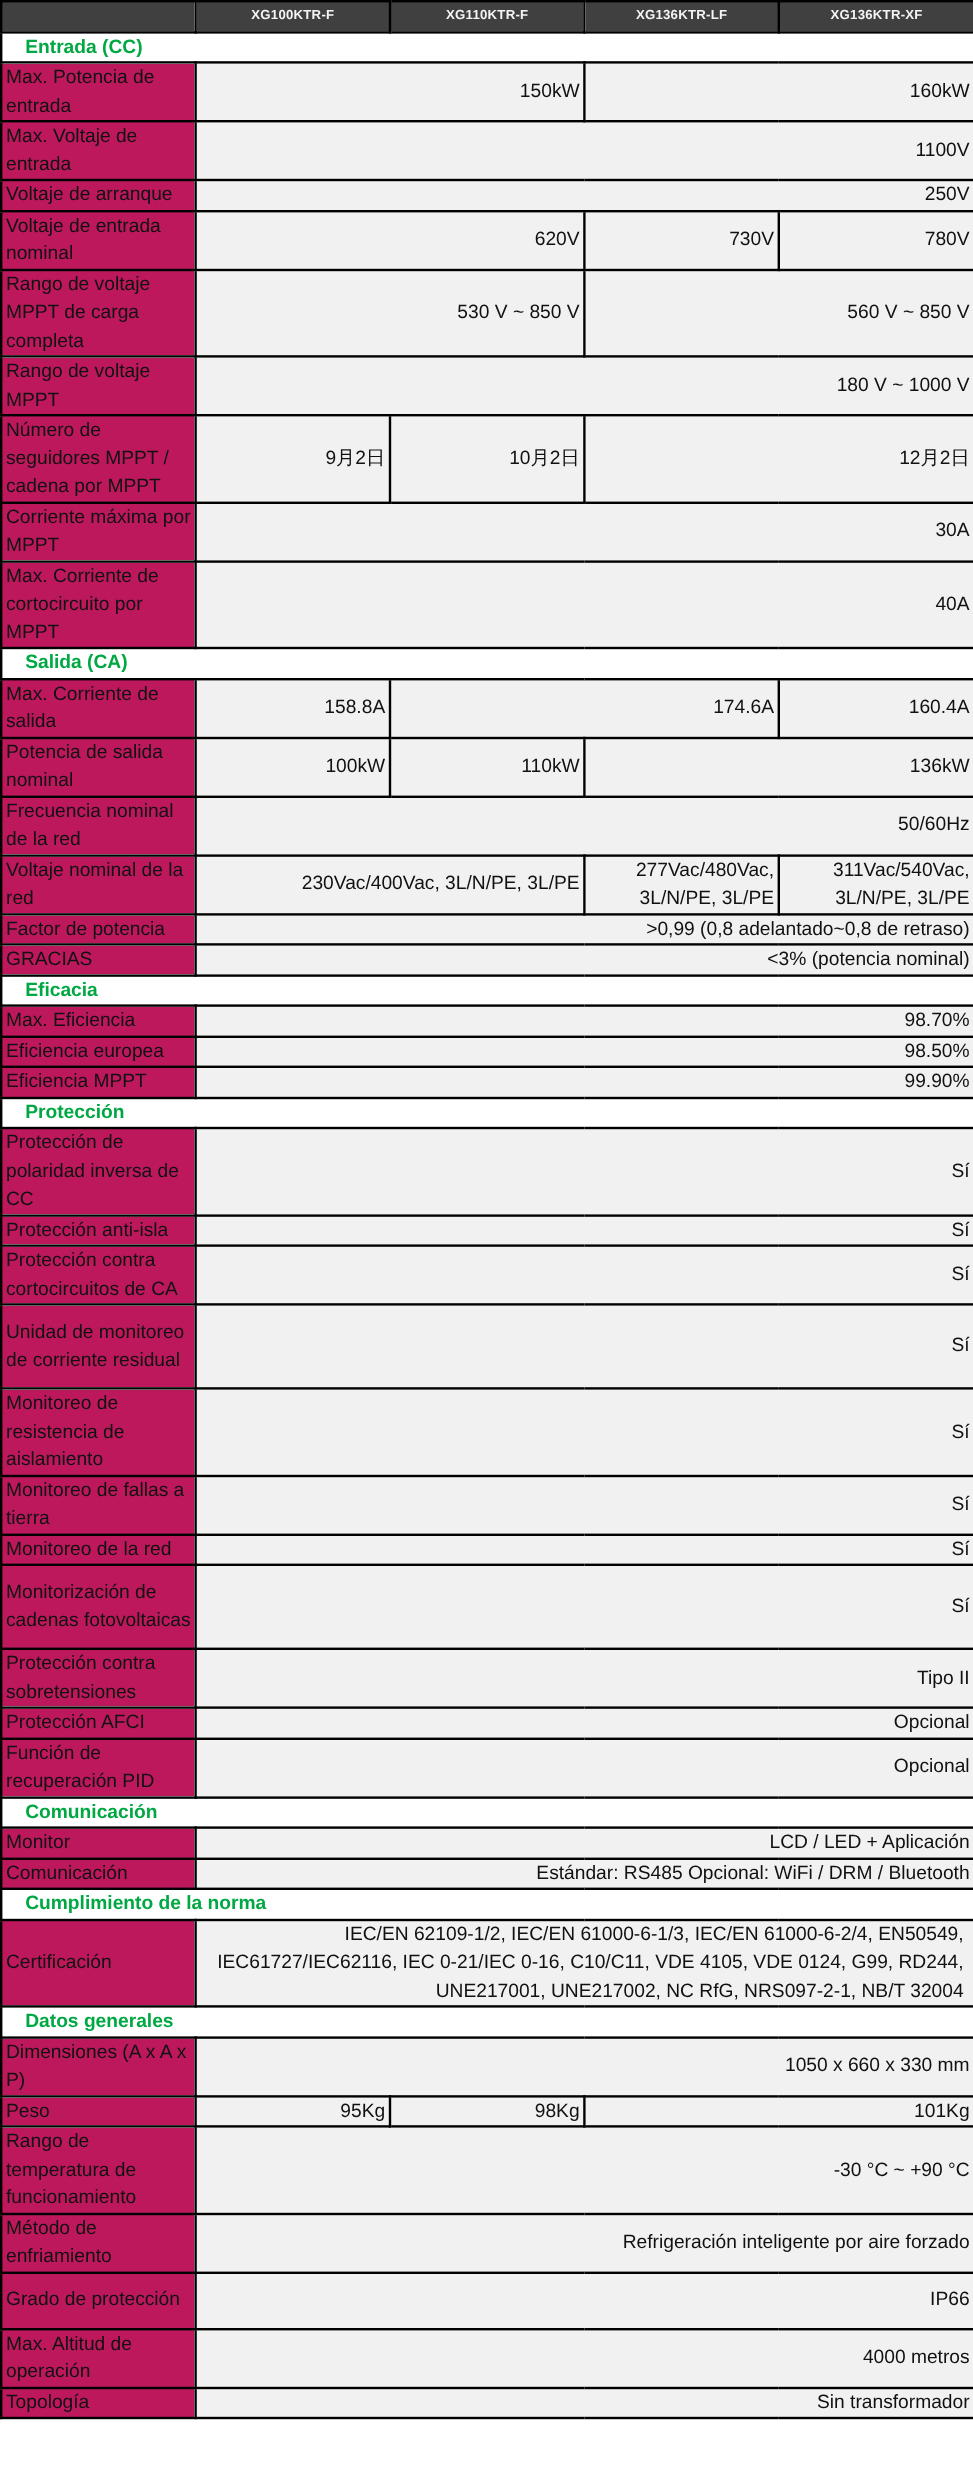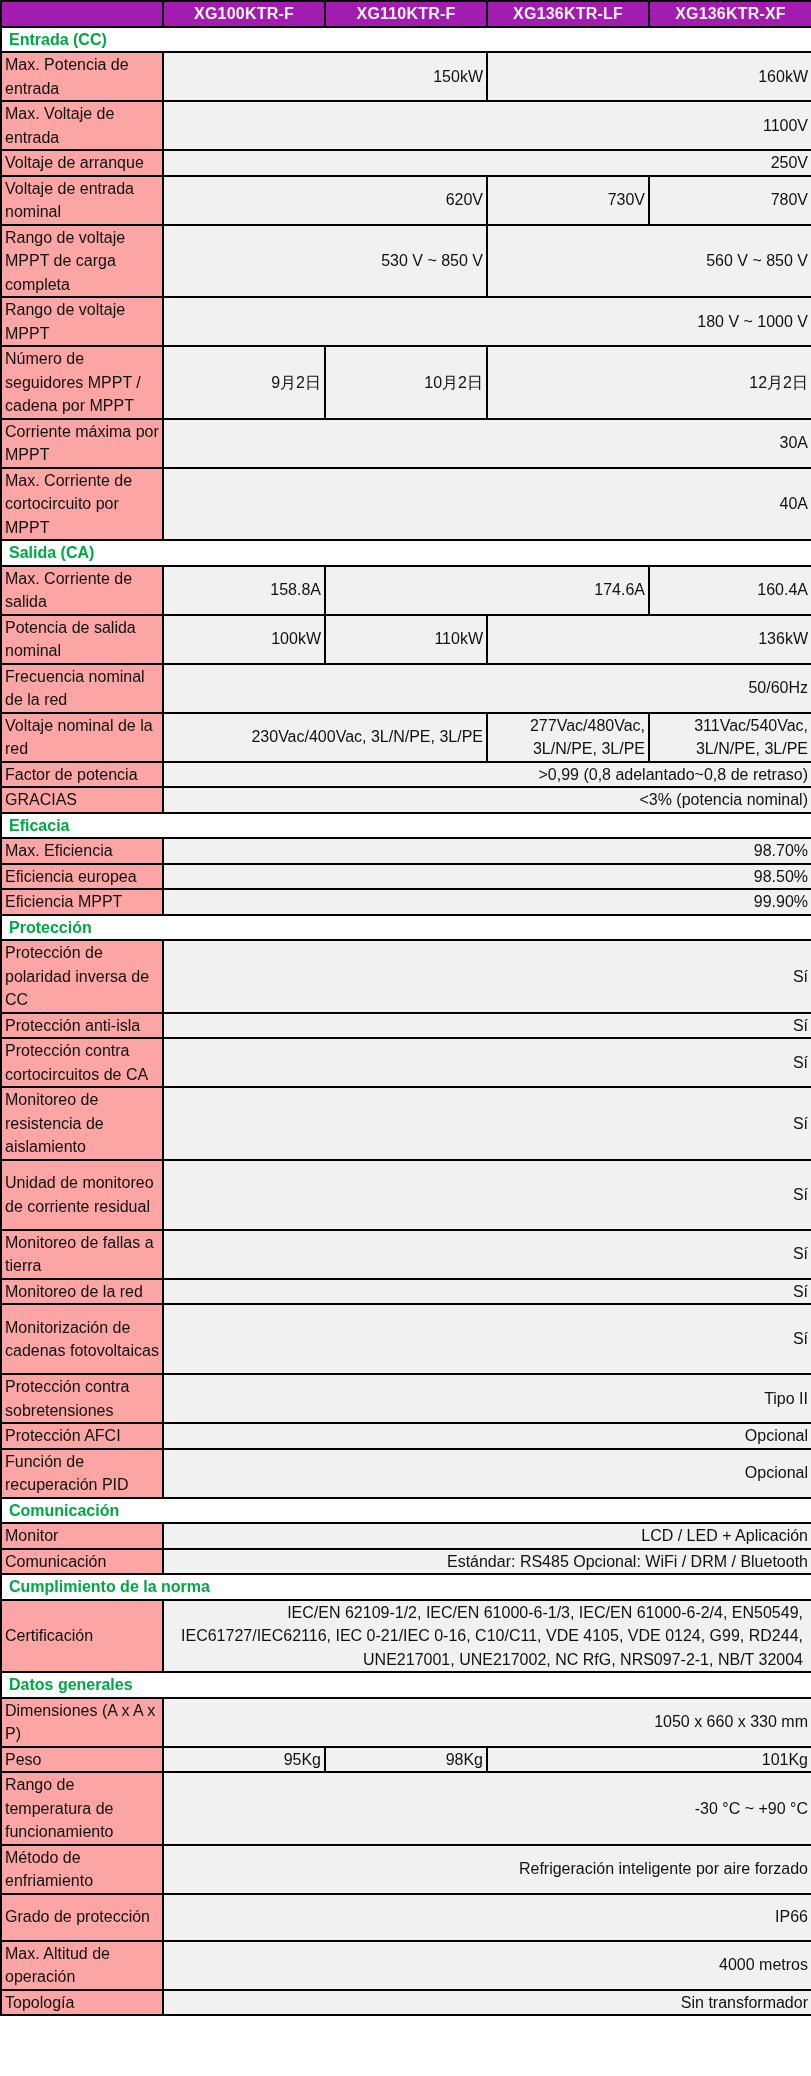--- a/index.html
+++ b/index.html
@@ -18,39 +18,39 @@
   table.spec col.c3 { width: 162px; }
   table.spec col.c4 { width: 163px; }
   table.spec td, table.spec th {
     border: 2px solid #000000;
     padding: 0 3px;
     line-height: 23.5px;
     vertical-align: middle;
     overflow: hidden;
   }
   table.spec thead th {
-    background: #a21caf;
+    background: #404040;
     color: #f4f4f4;
     font-weight: bold;
-    font-size: 16px;
+    font-size: 11px;
     height: 22px;
     text-align: center;
     letter-spacing: 0.2px;
   }
   tr.section td {
     background: #ffffff;
     color: #00a843;
     font-weight: bold;
     font-size: 16px;
     height: 22px;
     text-align: left;
-    padding-left: 7px;
+    padding-left: 19px;
   }
   td.label {
-    background: #fca5a5;
+    background: #be185d;
     text-align: left;
     padding-left: 3px;
     padding-right: 0;
     white-space: normal;
     word-break: normal;
   }
   td.val {
     background: #f1f1f1;
     text-align: right;
   }
@@ -185,25 +185,25 @@
     </tr>
     <tr class="h1">
       <td class="label">Protección anti-isla</td>
       <td class="val" colspan="4">Sí</td>
     </tr>
     <tr class="h2">
       <td class="label">Protección contra cortocircuitos de CA</td>
       <td class="val" colspan="4">Sí</td>
     </tr>
     <tr class="h3">
+      <td class="label">Unidad de monitoreo de corriente residual</td>
+      <td class="val" colspan="4">Sí</td>
+    </tr>
+    <tr class="h3">
       <td class="label">Monitoreo de resistencia de aislamiento</td>
-      <td class="val" colspan="4">Sí</td>
-    </tr>
-    <tr class="h3">
-      <td class="label">Unidad de monitoreo de corriente residual</td>
       <td class="val" colspan="4">Sí</td>
     </tr>
     <tr class="h2">
       <td class="label">Monitoreo de fallas a tierra</td>
       <td class="val" colspan="4">Sí</td>
     </tr>
     <tr class="h1">
       <td class="label" style="white-space:nowrap">Monitoreo de la red</td>
       <td class="val" colspan="4">Sí</td>
     </tr>

